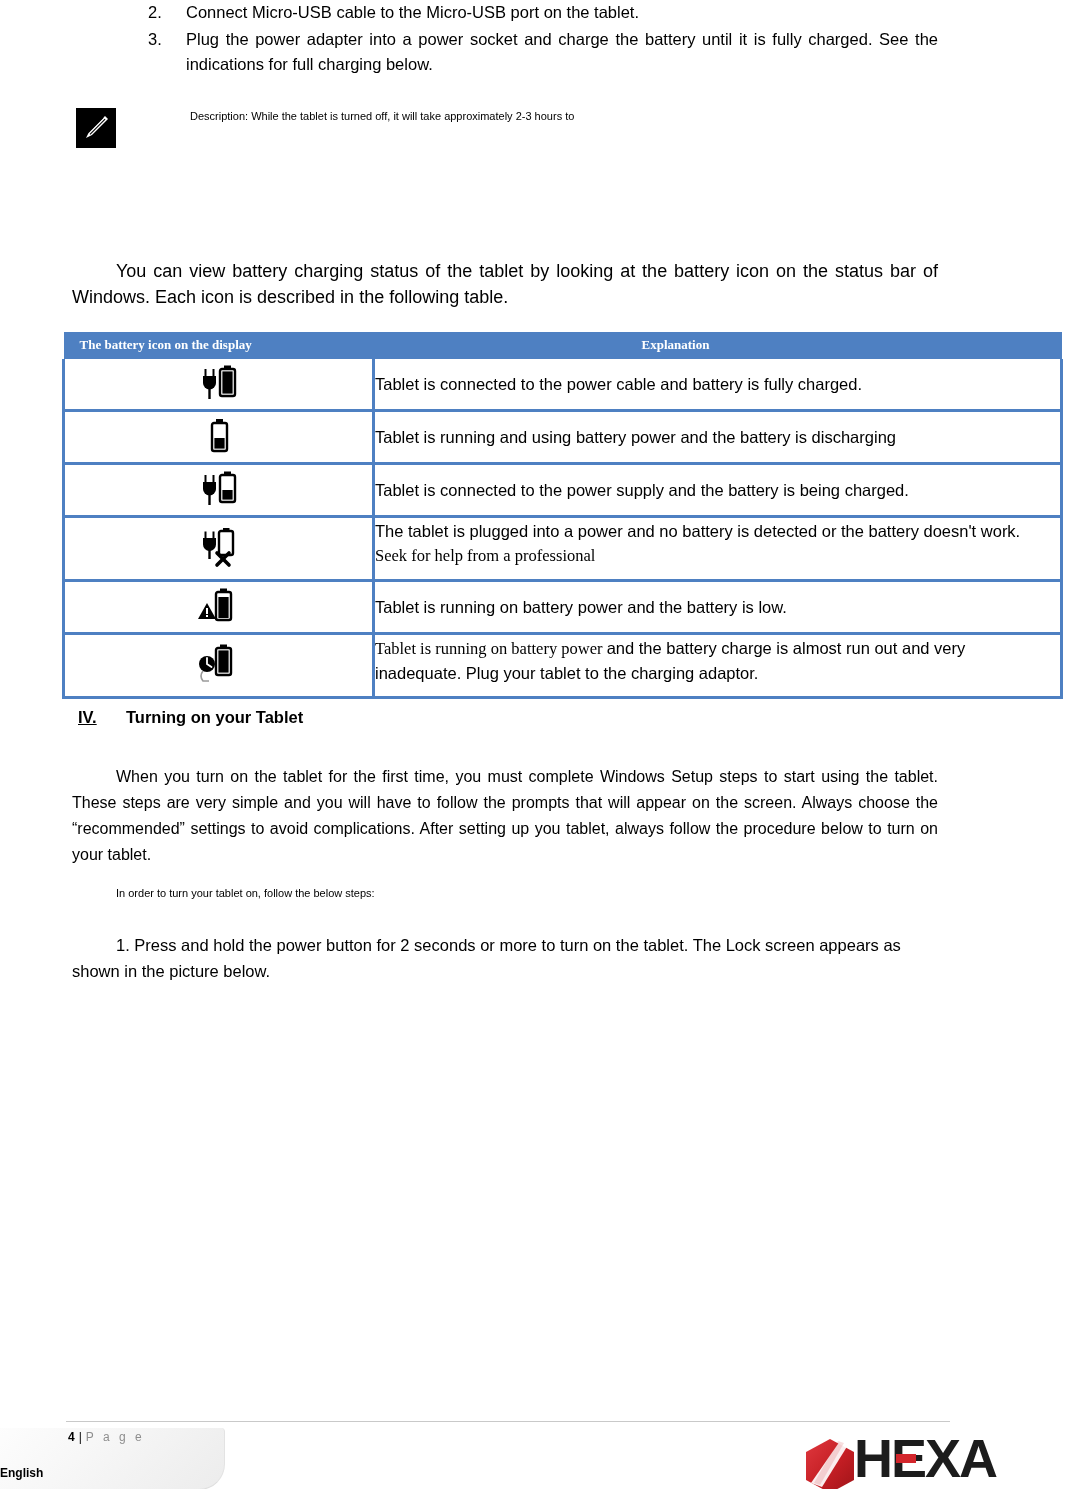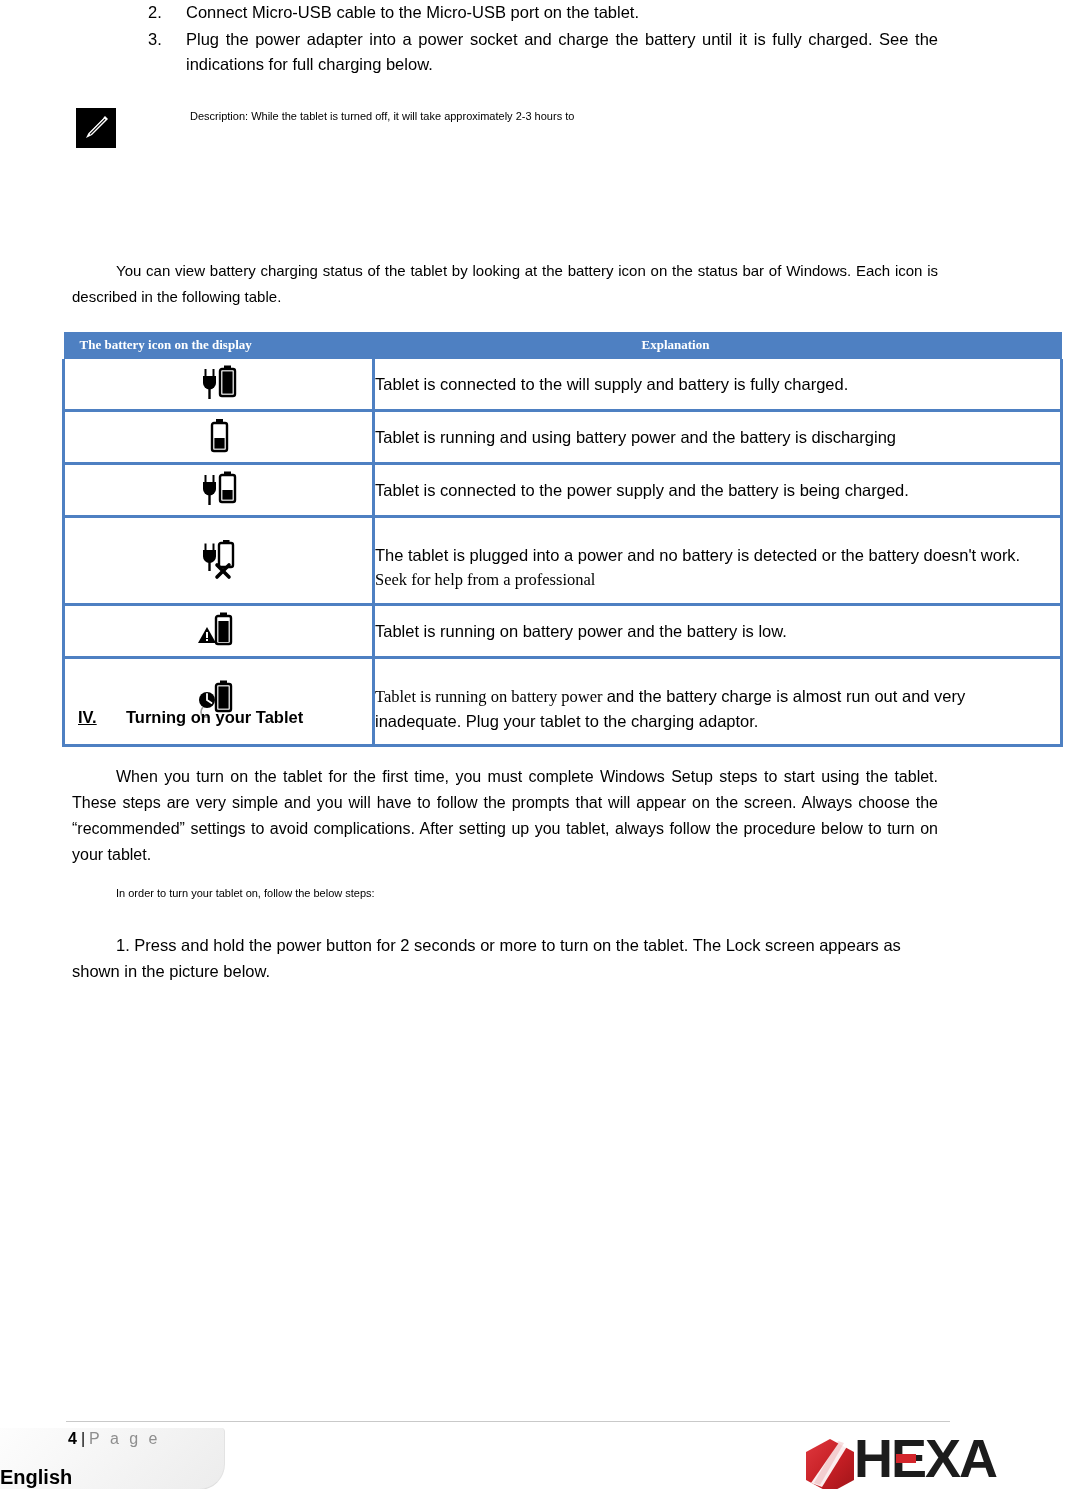--- a/index.html
+++ b/index.html
@@ -75,21 +75,21 @@
     text-indent: 0;
     margin-left: -64px;
   }
 
   
   .intro {
     position: absolute;
     left: 72px;
     top: 258px;
     width: 866px;
-    font-size: 15px;
+    font-size: 18px;
     line-height: 26px;
     text-align: justify;
     text-indent: 44px;
   }
 
   
   .bat-table {
     position: absolute;
     left: 62px;
     top: 332px;
@@ -134,21 +134,21 @@
     padding: 6px 0;
   }
   .cell-exp {
     font-size: 16.5px;
     line-height: 24px;
     padding: 9px 22px 9px 0;
   }
   .cell-exp .serifbit {
     font-family: "Liberation Serif", serif;
   }
-  .row-tall .cell-exp { padding-top: 25px; padding-bottom: 11px; }
+  .row-tall .cell-exp { padding-top: 1px; padding-bottom: 11px; }
 
   .icon-svg { display: block; margin: 0 auto; }
 
   
   .sec-head {
     position: absolute;
     left: 78px;
     top: 708px;
     font-size: 16.5px;
     font-weight: bold;
@@ -204,31 +204,31 @@
     background: linear-gradient(135deg,#ffffff 0%, #f7f7f7 45%, #ececec 100%);
     border-right: 1px solid #e3e3e3;
     border-bottom: 1px solid #dedede;
     border-bottom-right-radius: 26px;
     border-top-right-radius: 4px;
   }
   .page-num {
     position: absolute;
     left: 68px;
     top: 1430px;
-    font-size: 16px;
+    font-size: 12px;
     white-space: nowrap;
   }
   .page-num b { font-weight: bold; color:#000; }
   .page-num .bar { color:#000; margin: 0 4px; }
   .page-num .pg { color:#8e8e8e; letter-spacing: 3px; }
   .lang {
     position: absolute;
     left: 0px;
     top: 1466px;
-    font-size: 20px;
+    font-size: 12px;
     font-weight: bold;
   }
 
   
   .logo {
     position: absolute;
     left: 800px;
     top: 1432px;
     display: flex;
     align-items: center;
@@ -290,21 +290,21 @@
           <svg class="icon-svg" width="42" height="38" viewBox="0 0 42 38" aria-hidden="true">
             <rect x="22" y="4" width="15" height="27" rx="2" fill="none" stroke="#000" stroke-width="2.4"></rect>
             <rect x="26" y="0.5" width="7" height="4" fill="#000"></rect>
             <rect x="24.4" y="6.4" width="10.2" height="22.2" fill="#000"></rect>
             <path d="M5 11 h13 v7 a6.5 6.5 0 0 1 -13 0 Z" fill="#000"></path>
             <line x1="7.5" y1="4" x2="7.5" y2="11" stroke="#000" stroke-width="2"></line>
             <line x1="15.5" y1="4" x2="15.5" y2="11" stroke="#000" stroke-width="2"></line>
             <line x1="11.5" y1="24" x2="11.5" y2="34" stroke="#000" stroke-width="2.4"></line>
           </svg>
         </td>
-        <td class="cell-exp">Tablet is connected to the will supply and battery is fully charged.</td>
+        <td class="cell-exp">Tablet is connected to the power cable and battery is fully charged.</td>
       </tr>
 
       <tr>
         <td class="cell-icon">
           <svg class="icon-svg" width="42" height="38" viewBox="0 0 42 38" aria-hidden="true">
             <rect x="14" y="5" width="15" height="28" rx="2" fill="none" stroke="#000" stroke-width="2.4"></rect>
             <rect x="18" y="1" width="7" height="4" fill="#000"></rect>
             <rect x="16.4" y="20" width="10.2" height="10.6" fill="#000"></rect>
           </svg>
         </td>

